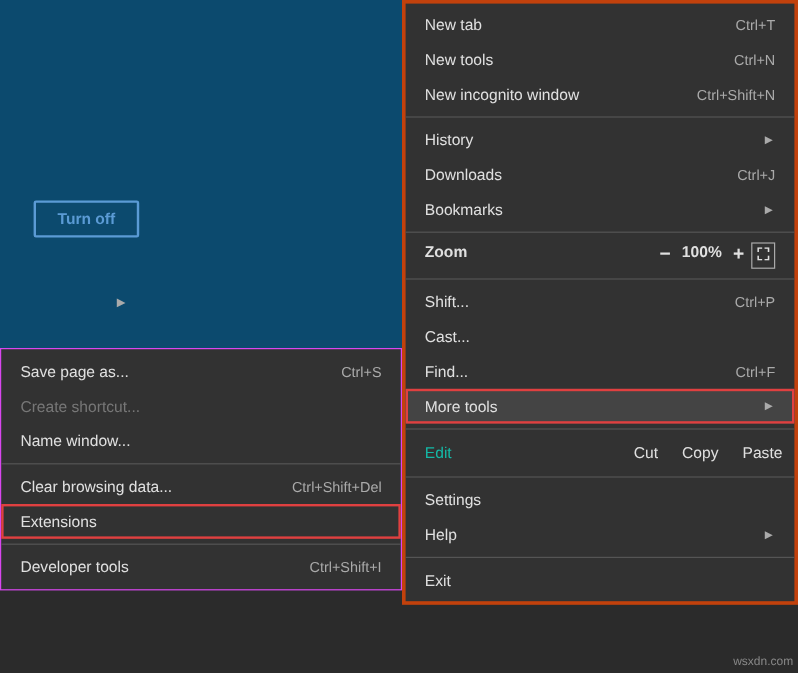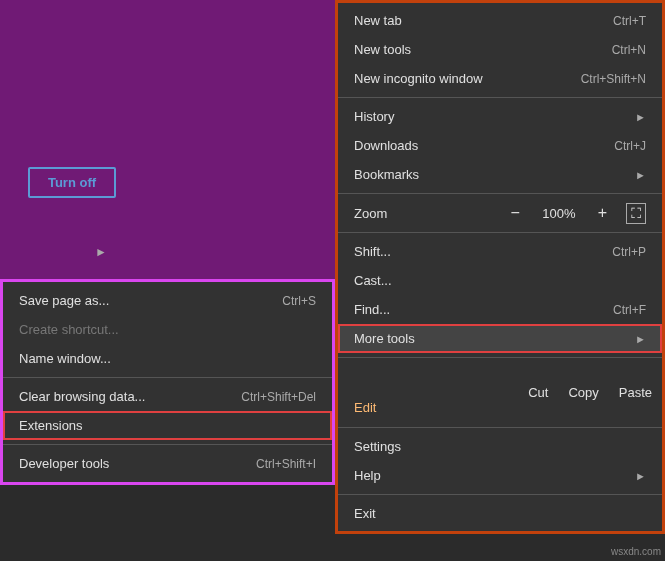--- a/index.html
+++ b/index.html
@@ -14,21 +14,21 @@
       position: relative;
     }
 
     
     .left-panel {
       position: absolute;
       left: 0;
       top: 0;
       width: 335px;
       height: 461px;
-      background: #701a75;
+      background: #0c4a6e;
     }
 
     
     .turn-off-area {
       position: absolute;
       top: 155px;
       left: 7px;
       width: 130px;
       height: 55px;
       display: flex;
@@ -52,25 +52,25 @@
       position: absolute;
       top: 245px;
       left: 95px;
       color: #aaa;
       font-size: 12px;
     }
 
     
     .left-menu {
       position: absolute;
-      top: 279px;
+      top: 290px;
       left: 0;
       width: 335px;
       background: #323232;
-      border: 3px solid #d946ef;
+      border: 1px solid #d946ef;
       padding: 4px 0;
     }
 
     .left-menu .menu-item {
       display: flex;
       align-items: center;
       justify-content: space-between;
       padding: 7px 16px;
       cursor: pointer;
       color: #e0e0e0;
@@ -126,23 +126,23 @@
     }
 
     .menu-item .arrow {
       color: #aaa;
       font-size: 11px;
     }
 
     
     .zoom-row {
       display: flex;
-      align-items: center;
       padding: 4px 16px;
-      gap: 13px;
+      gap: 0;
+      font-weight: bold;
     }
 
     .zoom-row .zoom-label {
       flex: 1;
       color: #e0e0e0;
     }
 
     .zoom-row .zoom-minus,
     .zoom-row .zoom-plus {
       color: #e0e0e0;
@@ -167,23 +167,22 @@
 
     
     .edit-row {
       display: flex;
       align-items: center;
       padding: 4px 0;
     }
 
     .edit-row .edit-label {
       padding: 4px 16px;
-      color: #fdba74;
+      color: #14b8a6;
       flex: 1;
-      margin-top: 30px;
     }
 
     .edit-row .edit-btn {
       color: #e0e0e0;
       cursor: pointer;
       padding: 4px 10px;
       font-size: 13px;
     }
 
     

